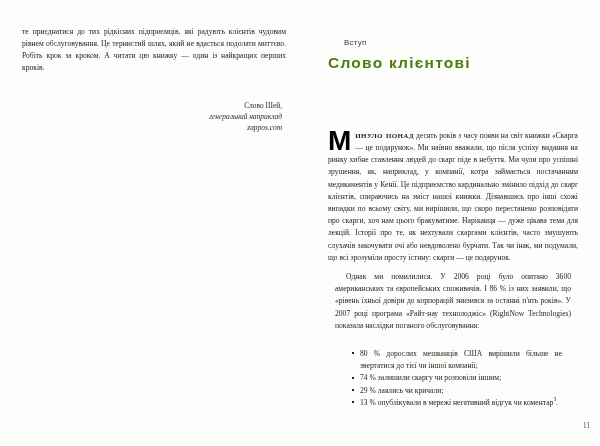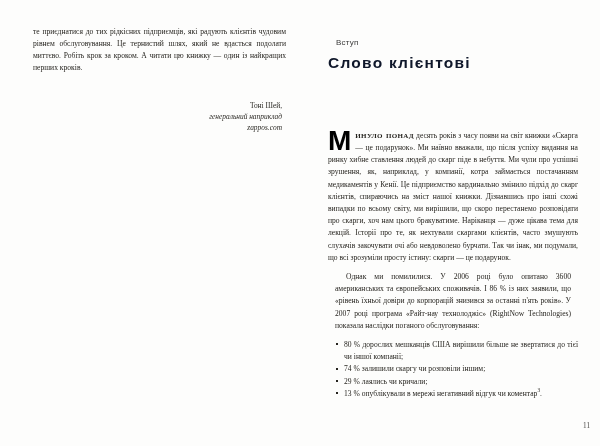--- a/index.html
+++ b/index.html
@@ -23,21 +23,21 @@
     background: #fdfdfc;
     display: flex;
   }
 
   
   .page-verso {
     position: relative;
     width: 300px;
     height: 314px;
     box-sizing: border-box;
-    padding: 26px 14px 20px 33px;
+    padding: 26px 14px 20px 22px;
     background: #fdfdfc;
   }
   .page-recto {
     position: relative;
     width: 300px;
     height: 446px;
     box-sizing: border-box;
     padding: 26px 22px 20px 28px;
     background: #fdfdfc;
   }
@@ -63,28 +63,28 @@
   .signature .sig-name { font-style: normal; }
   .signature .sig-role { font-style: italic; }
   .signature .sig-site { font-style: italic; }
 
   
   .chapter-eyebrow {
     font-family: "Liberation Sans", "DejaVu Sans", sans-serif;
     font-size: 8px;
     letter-spacing: 0.2px;
     color: #3a3a3a;
-    margin: 12px 0 7px 8px;
+    margin: 12px 0 7px 16px;
   }
   .chapter-title {
     font-family: "Liberation Sans", "DejaVu Sans", sans-serif;
     font-size: 15.5px;
     font-weight: bold;
     letter-spacing: 1.25px;
-    color: #0f172a;
+    color: #4d7c0f;
     margin: 0 0 0 0;
     line-height: 1.15;
   }
 
   .chapter-body {
     margin-top: 57px;
   }
 
   .dropcap-par {
     font-size: 7.6px;
@@ -113,21 +113,21 @@
     font-size: 7.6px;
     line-height: 12.2px;
     text-align: justify;
     margin: 7px;
     text-indent: 11px;
     color: #26241f;
   }
 
   ul.stat-list {
     list-style: none;
-    margin: 0;
+    margin: 16px;
     padding: 0;
   }
   ul.stat-list li {
     position: relative;
     font-size: 7.6px;
     line-height: 12.2px;
     text-align: justify;
     padding-left: 16px;
     margin: 0;
     color: #26241f;
@@ -155,21 +155,21 @@
 </head>
 <body>
 
 <div class="spread">
 
   <div class="page-verso">
 
     <p class="body-par">те приєднатися до тих рідкісних підприємців, які радують клієнтів чудовим рівнем обслуговування. Це тернистий шлях, який не вдасться подолати миттєво. Робіть крок за кроком. А читати цю книжку — один із найкращих перших кроків.</p>
 
     <div class="signature">
-      <div class="sig-name">Тоні Шей,</div>
+      <div class="sig-name">Слово Шей,</div>
       <div class="sig-role">генеральний наприклад</div>
       <div class="sig-site">zappos.com</div>
     </div>
 
     <div class="folio folio-verso"></div>
   </div>
 
   <div class="page-recto">
 
     <div class="chapter-eyebrow">Вступ</div>

